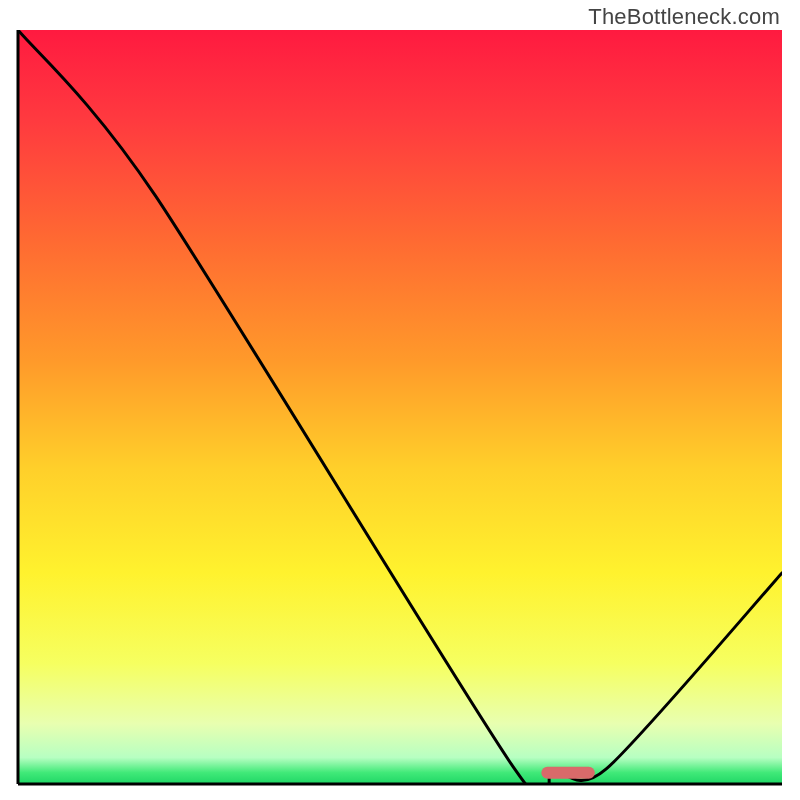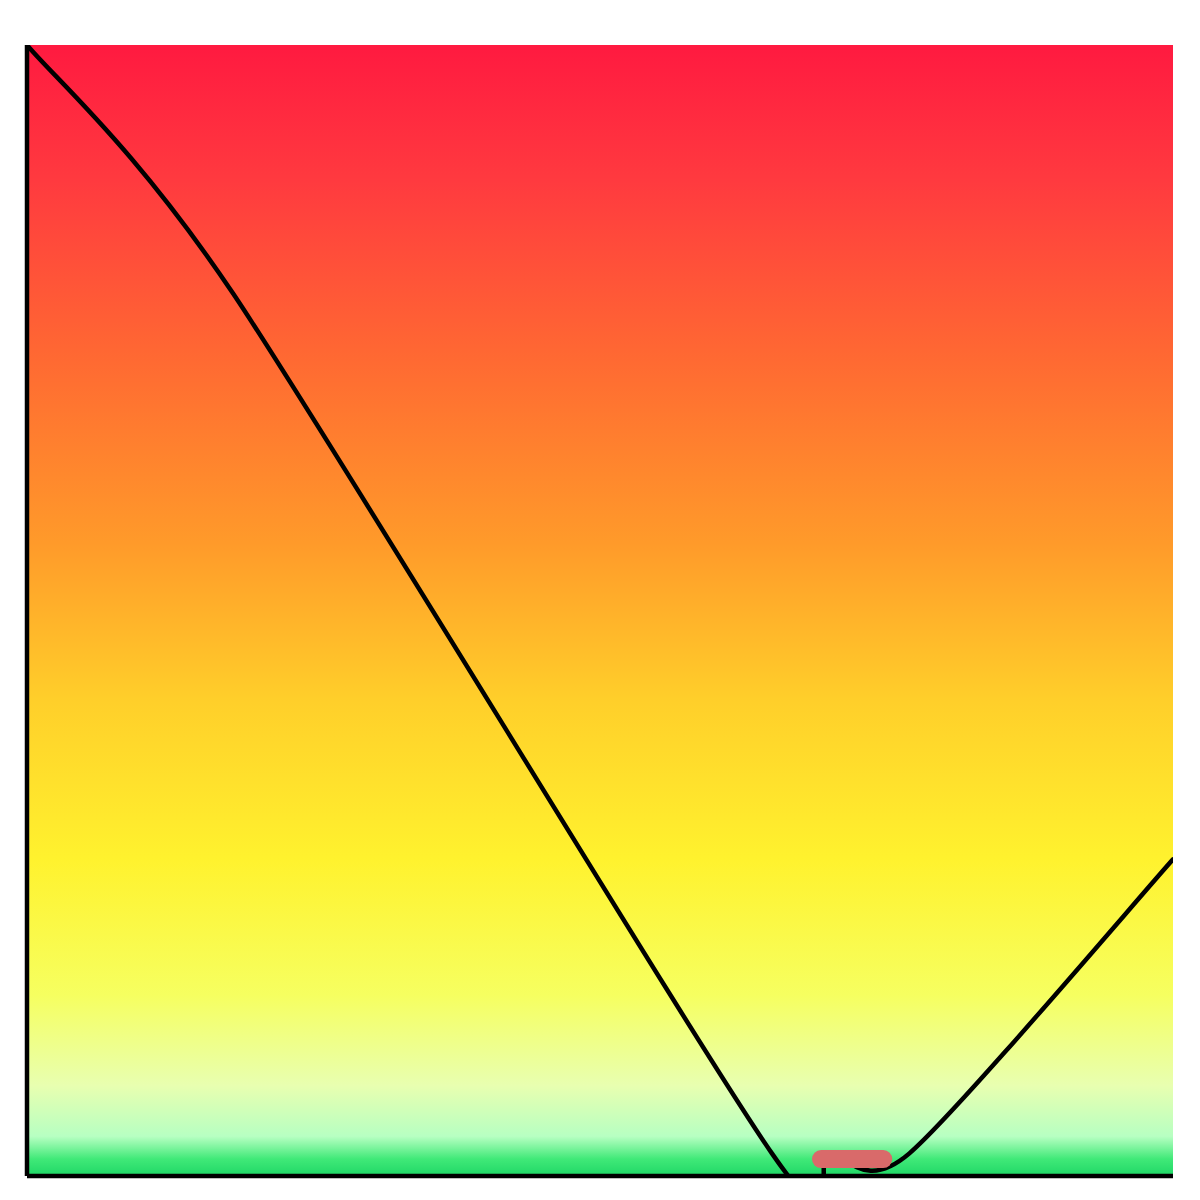--- a/index.html
+++ b/index.html
@@ -31,20 +31,21 @@
     position: absolute;
     left: 0;
     top: 0;
   }
 </style>
 </head>
 <body>
 
 <div class="frame">
 
+  <div class="watermark">TheBottleneck.com</div>
 
   <svg class="plot" width="800" height="800">
     <defs>
       <linearGradient id="bg-grad" x1="0" y1="0" x2="0" y2="1">
 
       <stop offset="0.00%" stop-color="#ff1a40"></stop>
           <stop offset="12.00%" stop-color="#ff3a3f"></stop>
           <stop offset="28.00%" stop-color="#ff6a32"></stop>
           <stop offset="44.00%" stop-color="#ff9a2a"></stop>
           <stop offset="58.00%" stop-color="#ffcf2a"></stop>

